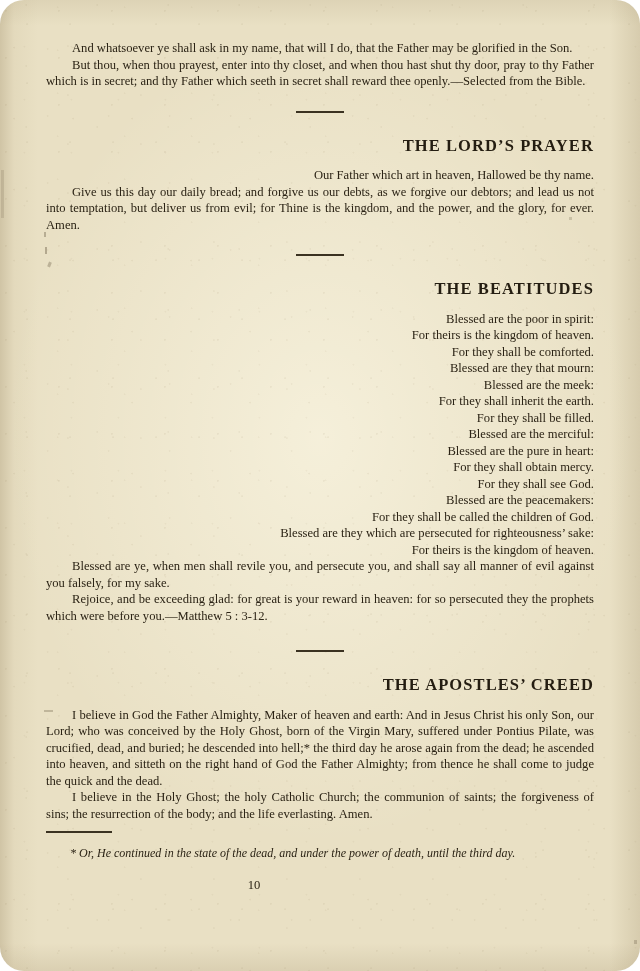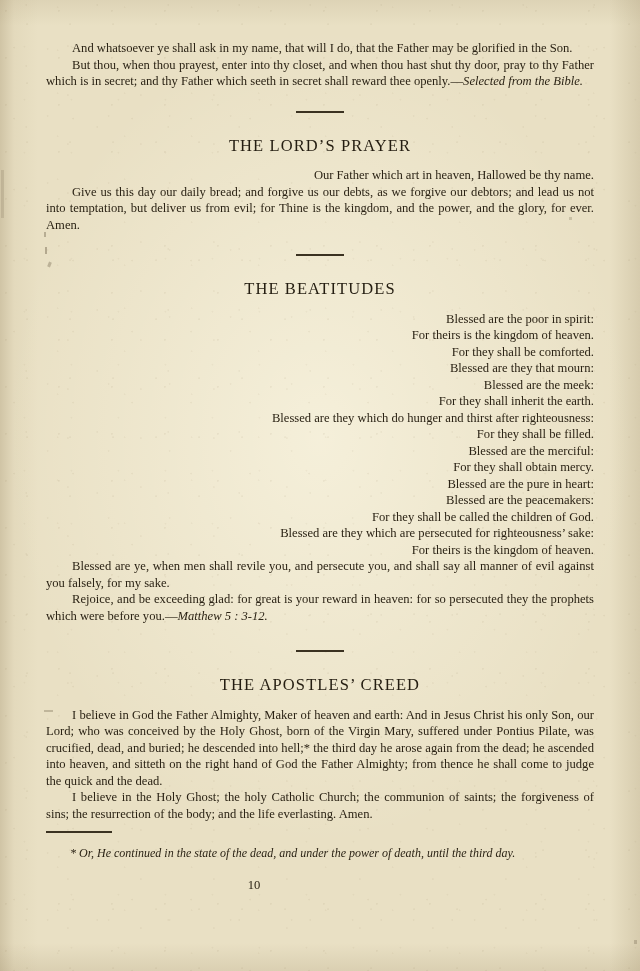--- a/index.html
+++ b/index.html
@@ -20,20 +20,21 @@
     width: 640px;
     height: 971px;
     background: #e9e0c4;
     background-image:
       radial-gradient(ellipse 70% 60% at 50% 45%, rgba(255,252,236,0.55) 0%, rgba(255,252,236,0.0) 70%),
       linear-gradient(90deg, rgba(150,132,95,0.30) 0px, rgba(176,158,118,0.10) 14px, rgba(255,255,255,0.0) 38px),
       linear-gradient(270deg, rgba(150,132,95,0.22) 0px, rgba(255,255,255,0.0) 30px),
       linear-gradient(0deg, rgba(150,132,95,0.18) 0px, rgba(255,255,255,0.0) 28px),
       linear-gradient(180deg, rgba(150,132,95,0.14) 0px, rgba(255,255,255,0.0) 26px);
     overflow: hidden;
+    border-radius: 24px;
   }
   
   #grain {
     position: absolute;
     inset: 0;
     pointer-events: none;
     opacity: 0.5;
     background-image:
       radial-gradient(circle at 11% 23%, rgba(120,98,62,0.16) 0.6px, transparent 1.2px),
       radial-gradient(circle at 37% 8%,  rgba(120,98,62,0.13) 0.6px, transparent 1.2px),
@@ -73,43 +74,43 @@
     white-space: nowrap;
   }
   .verse-block {
     margin: 0;
     padding-left: 2px;
   }
 
   h2.heading {
     margin: 0;
     font-family: "Liberation Serif", "DejaVu Serif", serif;
-    font-weight: normal;
+    font-weight: bold;
     font-size: 16.5px;
     letter-spacing: 1.1px;
-    text-align: center;
+    text-align: right;
     text-indent: 0;
     color: #241d11;
   }
 
   .rule {
     width: 48px;
     height: 2px;
     background: #3b3221;
     margin: 0 auto;
   }
 
   .fn-rule {
     width: 66px;
     height: 1.5px;
     background: #3b3221;
     margin: 0;
   }
 
-  .italic { font-style: italic; }
+  .italic { }
 
   .footnote {
     margin: 0;
     font-size: 12px;
     line-height: 16.2px;
     text-indent: 24px;
     text-align: left;
     font-style: italic;
   }
 
@@ -178,25 +179,25 @@
     <div>
       <h2 class="heading">THE BEATITUDES</h2>
       <div class="sp-f"></div>
       <div class="verse-block">
         <span class="verse-line">Blessed are the poor in spirit:</span>
         <span class="verse-line">For theirs is the kingdom of heaven.</span>
         <span class="verse-line">For they shall be comforted.</span>
         <span class="verse-line">Blessed are they that mourn:</span>
         <span class="verse-line">Blessed are the meek:</span>
         <span class="verse-line">For they shall inherit the earth.</span>
-        <span class="verse-line">Blessed are they which do hunger and thirst after righteousness:</span>
         <span class="verse-line">For they shall be filled.</span>
         <span class="verse-line">Blessed are the merciful:</span>
+        <span class="verse-line">Blessed are the pure in heart:</span>
         <span class="verse-line">For they shall obtain mercy.</span>
-        <span class="verse-line">Blessed are the pure in heart:</span>
+        <span class="verse-line">For they shall see God.</span>
         <span class="verse-line">Blessed are the peacemakers:</span>
         <span class="verse-line">For they shall be called the children of God.</span>
         <span class="verse-line">Blessed are they which are persecuted for righteousness’ sake:</span>
         <span class="verse-line">For theirs is the kingdom of heaven.</span>
       </div>
       <p class="para">Blessed are ye, when men shall revile you, and persecute you, and shall say all manner of evil against you falsely, for my sake.</p>
       <p class="para"><span>Rejoice, and be exceeding glad:  for great is your reward in heaven:  for so persecuted they the prophets which were before you.—</span><span class="italic">Matthew 5 : 3-12.</span></p>
     </div>
 
     <div class="sp-g"></div>

